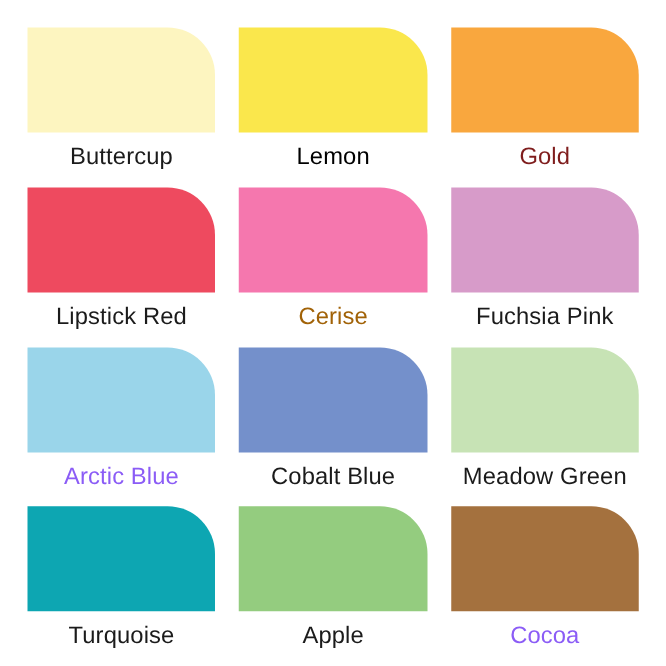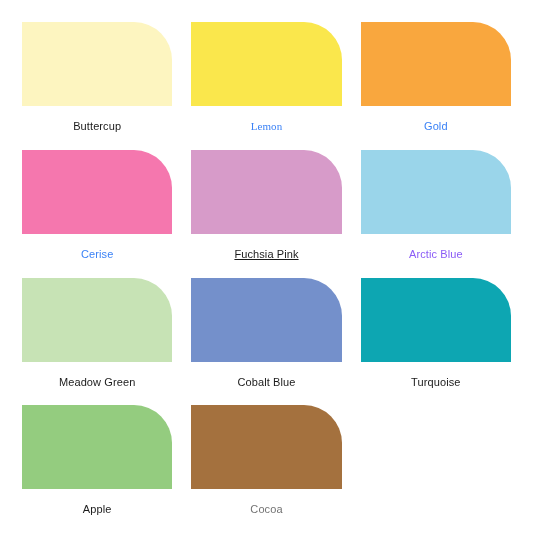--- a/index.html
+++ b/index.html
@@ -42,82 +42,86 @@
     border-top-right-radius: 38px;
     border-top-left-radius: 0;
     border-bottom-right-radius: 0;
     border-bottom-left-radius: 0;
     background: #cccccc;
   }
 
   .swatch-label {
     margin-top: 12px;
     text-align: center;
-    font-size: 11px;
+    font-size: 19px;
     line-height: 16px;
     letter-spacing: 0.1px;
     color: #1b1b1b;
     font-family: "Liberation Sans", sans-serif;
     white-space: nowrap;
   }
 </style>
 </head>
 <body style="background: rgb(255, 255, 255);">
 
 <div class="palette-sheet">
 
   <div class="swatch-cell">
     <div class="swatch-chip" style="background: rgb(253, 245, 192);"></div>
     <div class="swatch-label" style="color: rgb(27, 27, 27);">Buttercup</div>
   </div>
 
   <div class="swatch-cell">
     <div class="swatch-chip" style="background: rgb(250, 231, 76);"></div>
-    <div class="swatch-label" style="color: #3b82f6; font-family: Liberation Serif, serif;">Lemon</div>
+    <div class="swatch-label" style="color: #000000;">Lemon</div>
   </div>
 
   <div class="swatch-cell">
     <div class="swatch-chip" style="background: rgb(249, 167, 62);"></div>
-    <div class="swatch-label" style="color: #3b82f6;">Gold</div>
+    <div class="swatch-label" style="color: #7f1d1d;">Gold</div>
   </div>
 
+  <div class="swatch-cell">
+    <div class="swatch-chip" style="background: rgb(238, 74, 95);"></div>
+    <div class="swatch-label" style="color: rgb(27, 27, 27);">Lipstick Red</div>
+  </div>
 
   <div class="swatch-cell">
     <div class="swatch-chip" style="background: rgb(245, 119, 174);"></div>
-    <div class="swatch-label" style="color: #3b82f6;">Cerise</div>
+    <div class="swatch-label" style="color: #a16207;">Cerise</div>
   </div>
 
   <div class="swatch-cell">
     <div class="swatch-chip" style="background: rgb(215, 155, 201);"></div>
-    <div class="swatch-label" style="color: rgb(27, 27, 27); text-decoration: underline;">Fuchsia Pink</div>
+    <div class="swatch-label" style="color: rgb(27, 27, 27);">Fuchsia Pink</div>
   </div>
 
   <div class="swatch-cell">
     <div class="swatch-chip" style="background: rgb(154, 213, 234);"></div>
     <div class="swatch-label" style="color: #8b5cf6;">Arctic Blue</div>
   </div>
 
   <div class="swatch-cell">
-    <div class="swatch-chip" style="background: rgb(199, 227, 181);"></div>
-    <div class="swatch-label" style="color: rgb(27, 27, 27);">Meadow Green</div>
+    <div class="swatch-chip" style="background: rgb(116, 144, 203);"></div>
+    <div class="swatch-label" style="color: rgb(27, 27, 27);">Cobalt Blue</div>
   </div>
 
   <div class="swatch-cell">
-    <div class="swatch-chip" style="background: rgb(116, 144, 203);"></div>
-    <div class="swatch-label" style="color: rgb(27, 27, 27);">Cobalt Blue</div>
+    <div class="swatch-chip" style="background: rgb(199, 227, 181);"></div>
+    <div class="swatch-label" style="color: rgb(27, 27, 27);">Meadow Green</div>
   </div>
 
   <div class="swatch-cell">
     <div class="swatch-chip" style="background: rgb(13, 166, 178);"></div>
     <div class="swatch-label" style="color: rgb(27, 27, 27);">Turquoise</div>
   </div>
 
   <div class="swatch-cell">
     <div class="swatch-chip" style="background: rgb(148, 204, 127);"></div>
     <div class="swatch-label" style="color: rgb(27, 27, 27);">Apple</div>
   </div>
 
   <div class="swatch-cell">
     <div class="swatch-chip" style="background: rgb(164, 113, 62);"></div>
-    <div class="swatch-label" style="color: #737373;">Cocoa</div>
+    <div class="swatch-label" style="color: #8b5cf6;">Cocoa</div>
   </div>
 
 </div>
 
 </body></html>

